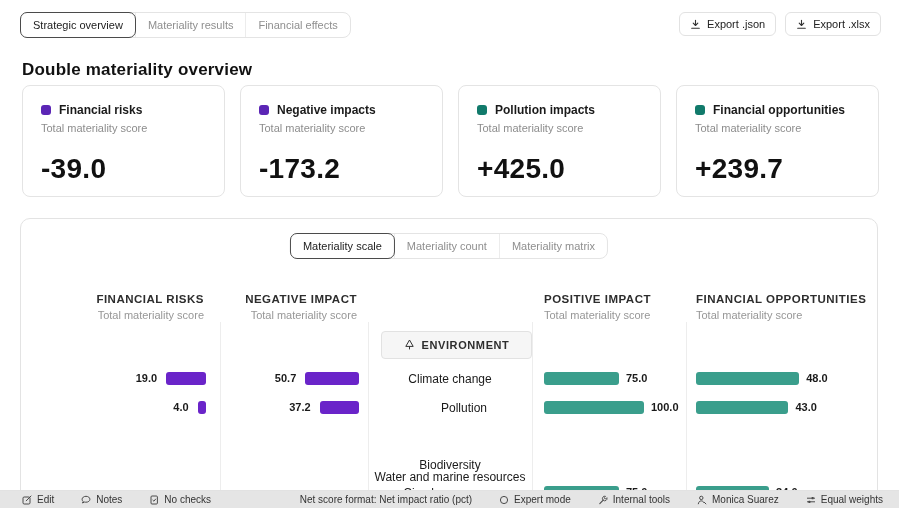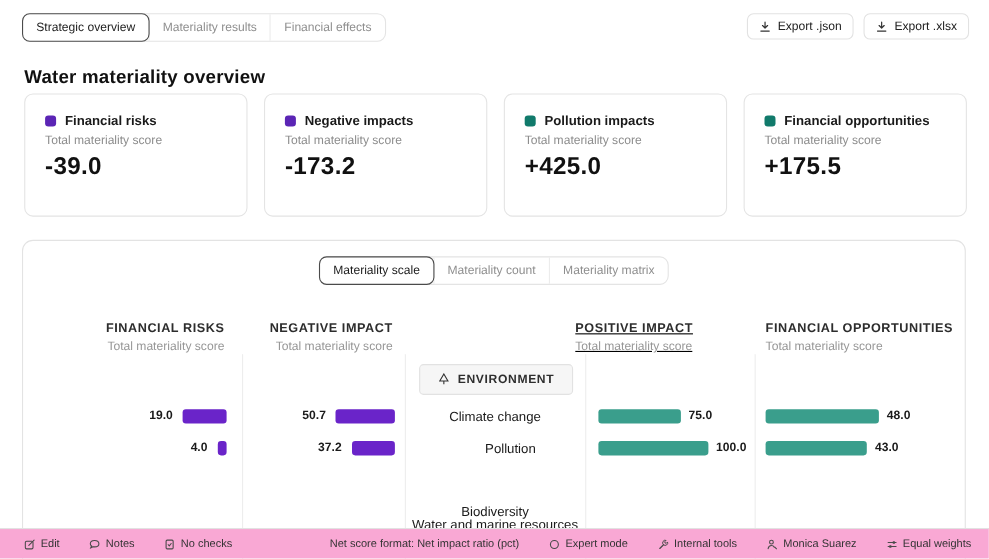--- a/index.html
+++ b/index.html
@@ -16,38 +16,38 @@
   .export-btn { display:flex; align-items:center; gap:6px; padding:5px 10px; border:1px solid #e2e2e2; border-radius:6px; background:#fff; font-size:11px; color:#222; font-family:inherit; cursor:pointer; }
 
   
   .page-title { position:absolute; top:60px; left:22px; font-size:17px; font-weight:700; color:#111; letter-spacing:.2px; }
   .cards { position:absolute; top:85px; left:22px; display:flex; gap:15px; }
   .card { width:203px; height:112px; border:1px solid #e4e4e4; border-radius:8px; background:#fff; padding:17px 18px; }
   .card-head { display:flex; align-items:center; gap:8px; }
   .dot { width:10px; height:10px; border-radius:3px; flex:0 0 auto; }
   .card-label { font-size:12px; font-weight:700; color:#1a1a1a; }
   .card-sub { font-size:11px; color:#8d8d8d; margin-top:5px; }
-  .card-value { margin-top:4px; font-size:22px; font-weight:700; color:#111; letter-spacing:.3px; }
+  .card-value { margin-top:19px; font-size:28px; font-weight:700; color:#111; letter-spacing:.3px; }
 
   
   .panel { position:absolute; top:218px; left:20px; width:858px; height:300px; border:1px solid #e3e3e3; border-radius:10px; background:#fff; overflow:hidden; }
   .panel-tabs { position:absolute; top:14px; left:50%; transform:translateX(-50%); }
   .chart { position:absolute; inset:0; }
   .col-hdr { position:absolute; top:74px; }
   .col-hdr.r { text-align:right; }
   .col-hdr .name { font-size:11.5px; font-weight:700; color:#2d2d2d; letter-spacing:.5px; }
   .col-hdr .sub { font-size:11px; color:#979797; margin-top:4px; }
   .vline { position:absolute; top:103px; bottom:0; width:1px; background:#ededed; }
-  .env-badge { position:absolute; left:360px; top:112px; width:140px; height:28px; display:flex; align-items:center; justify-content:center; gap:7px; background:#f6f6f6; border:1px solid #e2e2e2; border-radius:4px; font-size:11px; font-weight:700; letter-spacing:.6px; color:#2e2e2e; cursor:pointer; }
+  .env-badge { position:absolute; left:360px; top:112px; width:151px; height:28px; display:flex; align-items:center; justify-content:center; gap:7px; background:#f6f6f6; border:1px solid #e2e2e2; border-radius:4px; font-size:11px; font-weight:700; letter-spacing:.6px; color:#2e2e2e; cursor:pointer; }
   .cat-label { position:absolute; width:164px; text-align:center; font-size:12px; font-weight:500; color:#1a1a1a; }
   .hbar { position:absolute; height:13px; border-radius:3px; }
   .hbar-val { position:absolute; font-size:11px; font-weight:700; color:#1a1a1a; line-height:13px; white-space:nowrap; }
 
   
-  .statusbar { position:absolute; left:0; right:0; bottom:0; height:28px; background:#f9a8d4; border-top:1px solid #e2e2e2; display:flex; align-items:center; padding:0 16px 0 22px; font-size:10px; color:#333; gap:27px; z-index:5;margin-top:17px; }
+  .statusbar { position:absolute; left:0; right:0; bottom:0; height:18px; background:#e5e5e5; border-top:1px solid #e2e2e2; display:flex; align-items:center; padding:0 16px 0 22px; font-size:10px; color:#333; gap:27px; z-index:5;margin-top:17px; }
   .sb-item { display:flex; align-items:center; gap:5px; white-space:nowrap; cursor:pointer; }
   .sb-item.static { cursor:default;padding-left:20px; }
   .spacer { flex:1; }
   svg { display:block; }
 </style>
 </head>
 <body>
 
 <div class="screen">
 
@@ -70,21 +70,21 @@
         <span>
           <svg width="11" height="11" viewBox="0 0 11 11">
               <path d="M5.5 1.2v5M3.2 4.2l2.3 2.3 2.3-2.3M1.7 9.2h7.6" fill="none" stroke="#333" stroke-width="1.1" stroke-linecap="round" stroke-linejoin="round"></path>
             </svg>
         </span>
         <span>Export .xlsx</span>
       </button>
     </div>
   </div>
 
-  <div class="page-title">Water materiality overview</div>
+  <div class="page-title">Double materiality overview</div>
 
   <div class="cards">
     <div class="card">
       <div class="card-head">
         <span class="dot" style="background-color: rgb(91, 37, 181);"></span>
         <span class="card-label">Financial risks</span>
       </div>
       <div class="card-sub">Total materiality score</div>
       <div class="card-value">-39.0</div>
     </div>
@@ -103,21 +103,21 @@
       </div>
       <div class="card-sub">Total materiality score</div>
       <div class="card-value">+425.0</div>
     </div>
     <div class="card">
       <div class="card-head">
         <span class="dot" style="background-color: rgb(17, 122, 107);"></span>
         <span class="card-label">Financial opportunities</span>
       </div>
       <div class="card-sub">Total materiality score</div>
-      <div class="card-value">+175.5</div>
+      <div class="card-value">+239.7</div>
     </div>
   </div>
 
   <div class="panel">
     <div class="panel-tabs">
       <div class="tabset">
         <div class="tab active">Materiality scale</div>
         <div class="tab">Materiality count</div>
         <div class="tab">Materiality matrix</div>
       </div>
@@ -125,21 +125,21 @@
 
     <div class="chart" id="chart">
       <div class="col-hdr r" style="right:673px;">
         <div class="name">FINANCIAL RISKS</div>
         <div class="sub">Total materiality score</div>
       </div>
       <div class="col-hdr r" style="right:520px;">
         <div class="name">NEGATIVE IMPACT</div>
         <div class="sub">Total materiality score</div>
       </div>
-      <div class="col-hdr" style="left:502px;text-decoration:underline;">
+      <div class="col-hdr" style="left:523px;">
         <div class="name">POSITIVE IMPACT</div>
         <div class="sub">Total materiality score</div>
       </div>
       <div class="col-hdr" style="left:675px;">
         <div class="name">FINANCIAL OPPORTUNITIES</div>
         <div class="sub">Total materiality score</div>
       </div>
 
       <div class="vline" style="left:199px;"></div>
       <div class="vline" style="left:347px;"></div>

